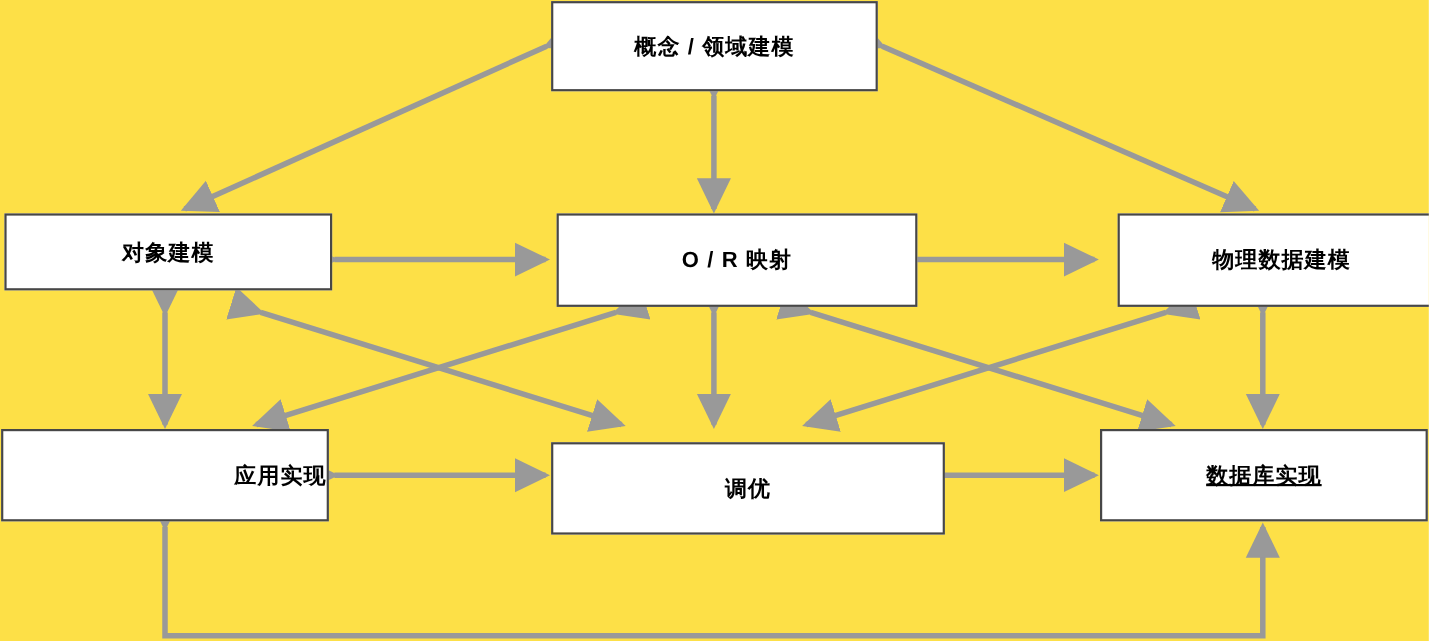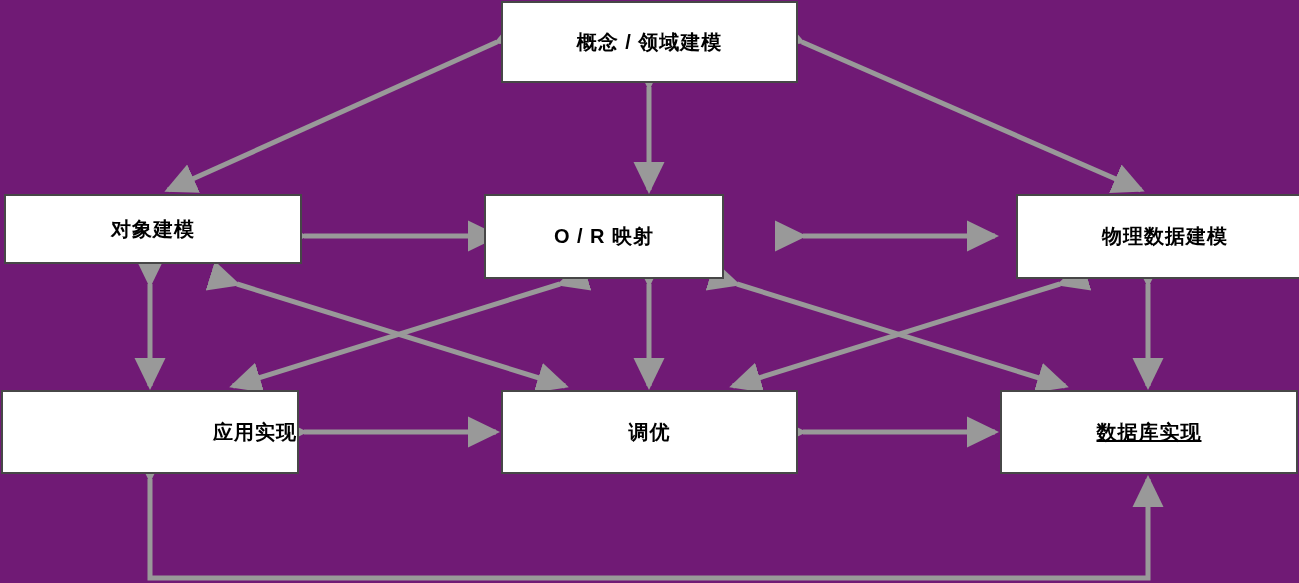--- a/index.html
+++ b/index.html
@@ -4,21 +4,21 @@
 <style>
   html, body {
     margin: 0;
     padding: 0;
     background: #ffffff;
   }
   #canvas {
     position: relative;
     width: 1299px;
     height: 583px;
-    background: #701a75;
+    background: #fde047;
     font-family: "Liberation Sans", "DejaVu Sans", sans-serif;
     overflow: hidden;
   }
   #edges {
     position: absolute;
     top: 0;
     left: 0;
     width: 1299px;
     height: 583px;
   }
@@ -88,33 +88,33 @@
   </svg>
 
   <div class="node" style="left:501px; top:1px; width:297px; height:82px;">
     <span class="node-label">概念 / 领域建模</span>
   </div>
 
   <div class="node" style="left:4px; top:194px; width:298px; height:70px;">
     <span class="node-label">对象建模</span>
   </div>
 
-  <div class="node" style="left:484px; top:194px; width:240px; height:85px;">
+  <div class="node" style="left:506px; top:194px; width:328px; height:85px;">
     <span class="node-label">O / R 映射</span>
   </div>
 
   <div class="node" style="left:1000px; top:194px; width:298px; height:85px;margin-left:16px;">
     <span class="node-label">物理数据建模</span>
   </div>
 
   <div class="node" style="left:1px; top:390px; width:298px; height:84px;justify-content:flex-end;">
     <span class="node-label">应用实现</span>
   </div>
 
-  <div class="node" style="left:501px; top:390px; width:297px; height:84px;font-family:Liberation Serif, serif;">
+  <div class="node" style="left:501px; top:402px; width:358px; height:84px;font-family:Liberation Serif, serif;">
     <span class="node-label">调优</span>
   </div>
 
   <div class="node" style="left:1000px; top:390px; width:298px; height:84px;text-decoration:underline;">
     <span class="node-label">数据库实现</span>
   </div>
 
 </div>
 
 </body></html>

